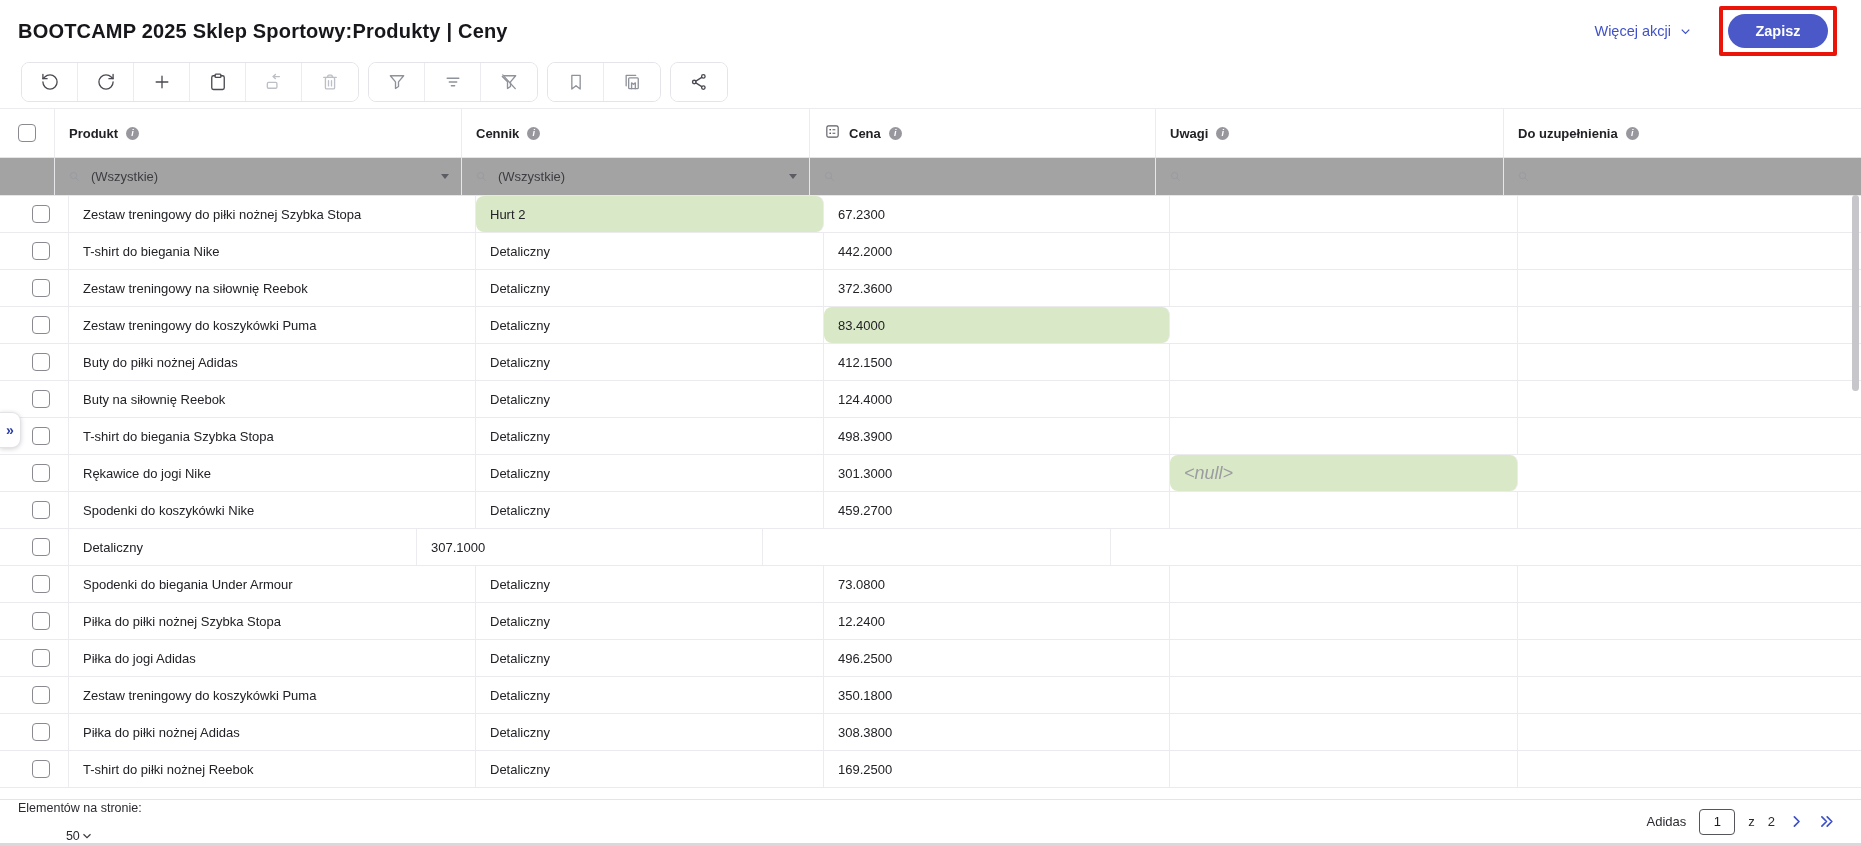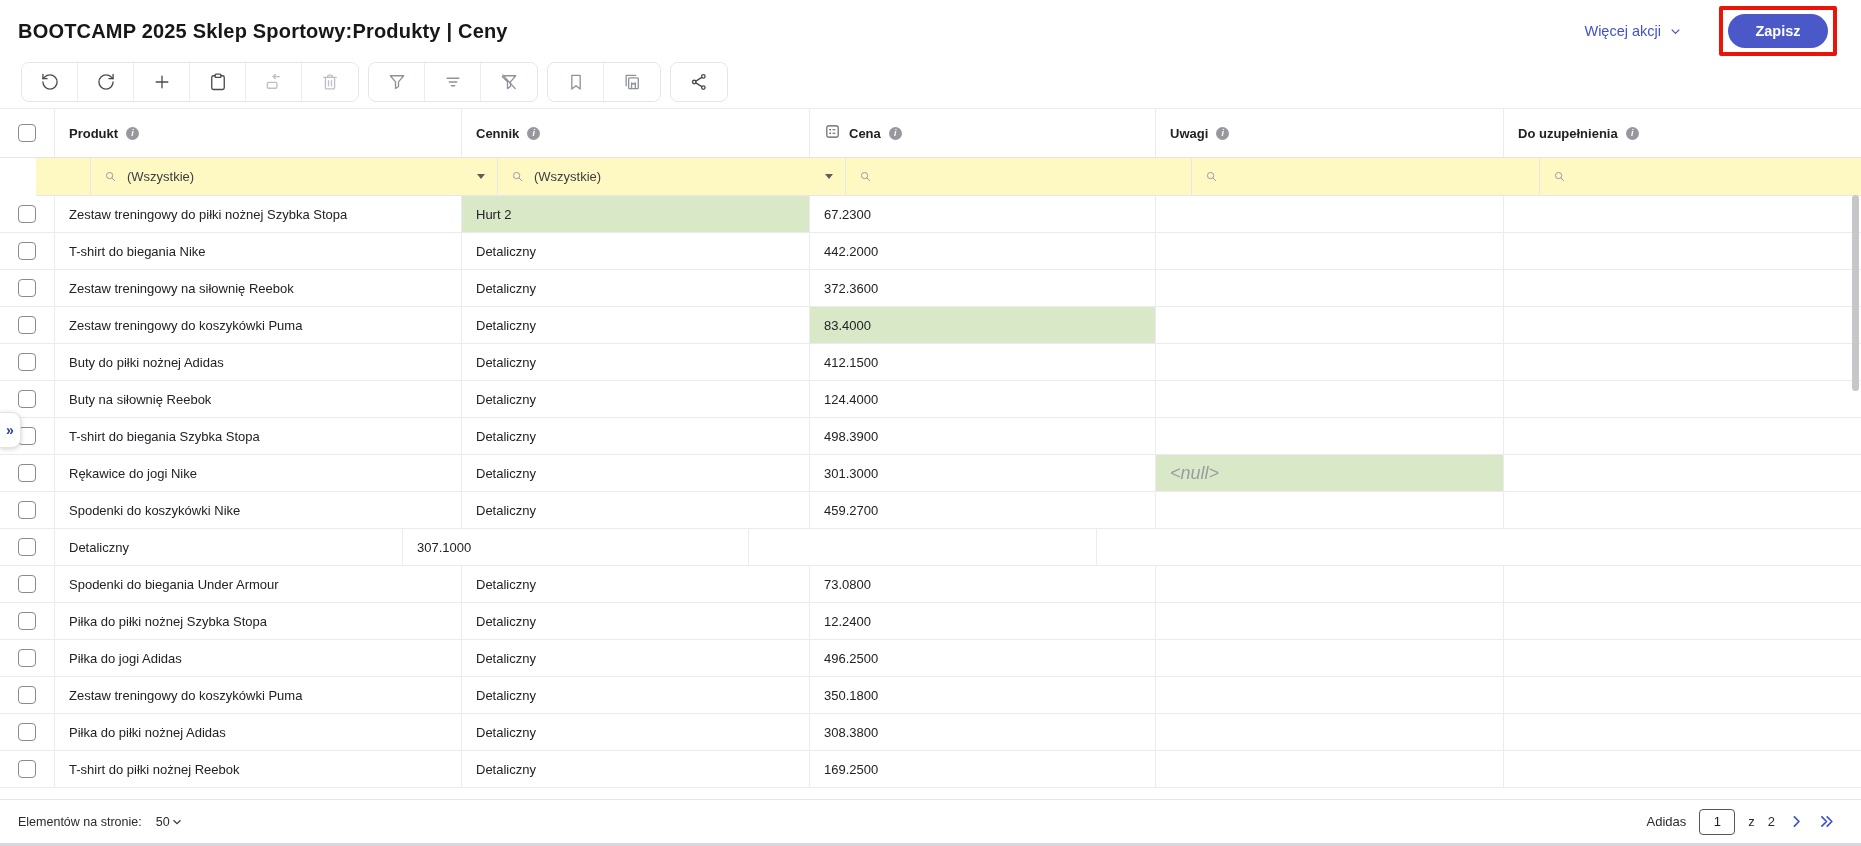--- a/index.html
+++ b/index.html
@@ -6,21 +6,21 @@
   html,body { width:1861px; height:846px; overflow:hidden; background:#fff;
     font-family:"Liberation Sans", sans-serif; color:#1d1d22; }
   .app { display:flex; flex-direction:column; height:846px; position:relative; }
 
   
   .top { height:62px; display:flex; align-items:center; padding:0 24px 0 18px; }
   .title { font-size:20px; font-weight:700; color:#16161b; letter-spacing:.2px; }
   .top-right { margin-left:auto; display:flex; align-items:center; gap:26px; }
   .more-actions { display:flex; align-items:flex-end; gap:7px; color:#4152c8; font-size:14.5px; cursor:pointer; }
   .more-actions svg { stroke:#4152c8; }
-  .save-annotation { border:4px solid #ea1408; padding:4px 5px; border-radius:2px;margin-left:10px; }
+  .save-annotation { border:4px solid #ea1408; padding:4px 5px; border-radius:2px; }
   .save-btn { background:#4b59c8; color:#fff; border:none; border-radius:17px; height:34px;
     min-width:100px; padding:0 26px; font-size:14.5px; font-weight:700; cursor:pointer;
     font-family:"Liberation Sans", sans-serif; }
 
   
   .toolbar { height:46px; display:flex; align-items:flex-start; gap:9px; padding:0 0 0 21px; }
   .tgroup { display:flex; border:1px solid #e4e4e9; border-radius:8px; overflow:hidden; background:#fff; }
   .tbtn { width:56px; height:38px; display:flex; align-items:center; justify-content:center;
     background:#fff; border:none; border-right:1px solid #ececf0; cursor:pointer; }
   .tbtn:last-child { border-right:none; }
@@ -39,41 +39,41 @@
   .col-uzup { flex:1; }
 
   .thead { display:flex; height:50px; border-top:1px solid #ececf0; border-bottom:1px solid #e4e4e9;justify-content:flex-end; }
   .th { display:flex; align-items:center; gap:8px; padding:0 14px; font-size:13px; font-weight:700;
     color:#212126; border-right:1px solid #ececf0; }
   .th:last-child { border-right:none; }
   .info-i { width:13px; height:13px; border-radius:50%; background:#97979d; color:#fff; font-size:9px;
     font-weight:700; font-style:italic; display:inline-flex; align-items:center; justify-content:center; flex:none; }
   .cena-ic svg { width:17px; height:17px; fill:none; stroke:#5a5a62; stroke-width:1.6; }
 
-  .frow { display:flex; height:38px; background:#fef9c3; border-bottom:1px solid #e7e7eb;margin-left:36px; }
+  .frow { display:flex; height:38px; background:#a3a3a3; border-bottom:1px solid #e7e7eb; }
   .fcell { display:flex; align-items:center; gap:9px; padding:0 12px; border-right:1px solid #e7e7eb;
     font-size:13px; color:#3c3c42; position:relative; cursor:pointer; }
   .fcell:last-child { border-right:none; }
   .fcell svg { width:15px; height:15px; fill:none; stroke:#9a9aa2; stroke-width:1.6; flex:none; }
   .caret { margin-left:auto; width:0; height:0; border-left:4.5px solid transparent;
     border-right:4.5px solid transparent; border-top:5.5px solid #5c5c64; }
 
   .rows { flex:1; overflow:hidden; border-bottom:1px solid #e5e5e9; }
-  .trow { display:flex; height:37px; border-bottom:1px solid #ebebef; background:#fff; }
+  .trow { display:flex; height:37px; border-bottom:1px solid #ebebef; background:#fff;padding-left:14px; }
   .td { display:flex; align-items:center; padding:0 14px; font-size:13px; color:#222227;
     border-right:1px solid #ececf0; overflow:hidden; white-space:nowrap; }
   .td:last-child { border-right:none; }
-  .td.hl { background:#d9e8c6; }
+  .td.hl { background:#d9e8c6;border-radius:8px; }
   .null-text { color:#9b9ba1; font-style:italic; font-size:18px; }
   .checkbox { width:18px; height:18px; border:1.5px solid #8a8a90; border-radius:4px; background:#fff; cursor:pointer; }
 
   
   .footer { height:46px; display:flex; align-items:center; padding:0 26px 0 18px;
     border-bottom:3px solid #d9d9dd; }
-  .per-page { display:flex; align-items:center; gap:14px; font-size:12.5px; color:#2a2a30; }
+  .per-page { display:flex; align-items:center; gap:14px; font-size:12.5px; color:#2a2a30;flex-direction:column; }
   .per-page-val { display:flex; align-items:flex-end; cursor:pointer; }
   .per-page-val svg { width:14px; height:14px; fill:none; stroke:#3a3a40; stroke-width:2; }
   .pager { margin-left:auto; display:flex; align-items:center; gap:13px; font-size:13px; color:#2a2a30; }
   .page-box { width:36px; height:26px; border:1px solid #55555c; border-radius:4px; text-align:center;
     font-size:13px; color:#1d1d22; display:flex; align-items:center; justify-content:center; background:#fff; }
   .pg-btn { display:flex; align-items:center; justify-content:center; cursor:pointer; }
   .pg-btn svg { width:17px; height:17px; fill:none; stroke:#3d50c8; stroke-width:2.4; stroke-linecap:round; stroke-linejoin:round; }
 
   
   .expander { position:absolute; left:0; top:412px; width:21px; height:36px; background:#fff;

